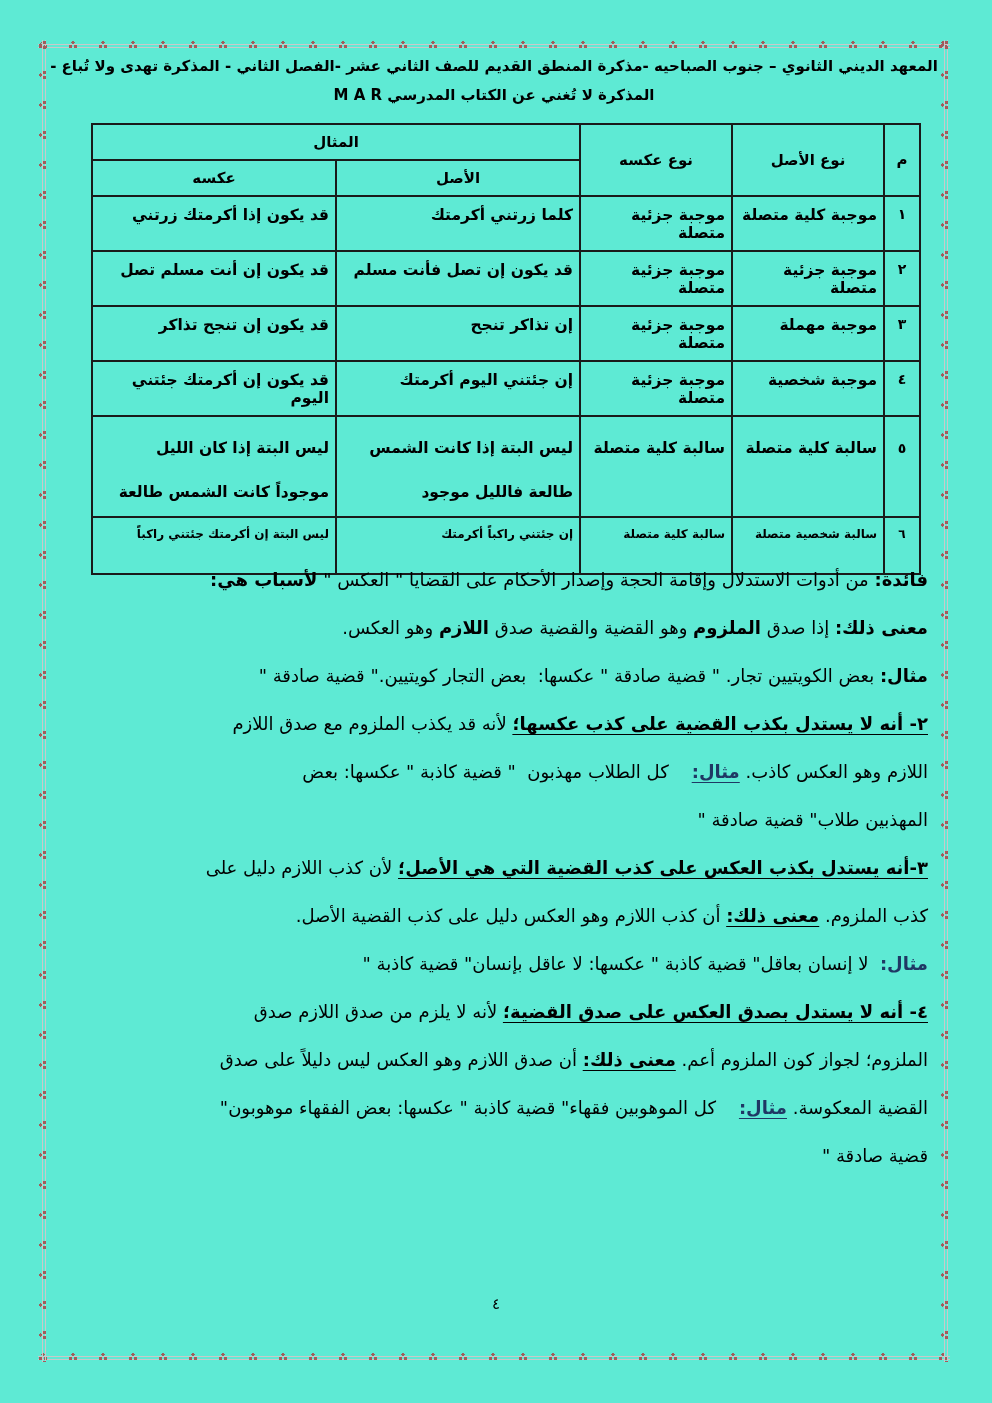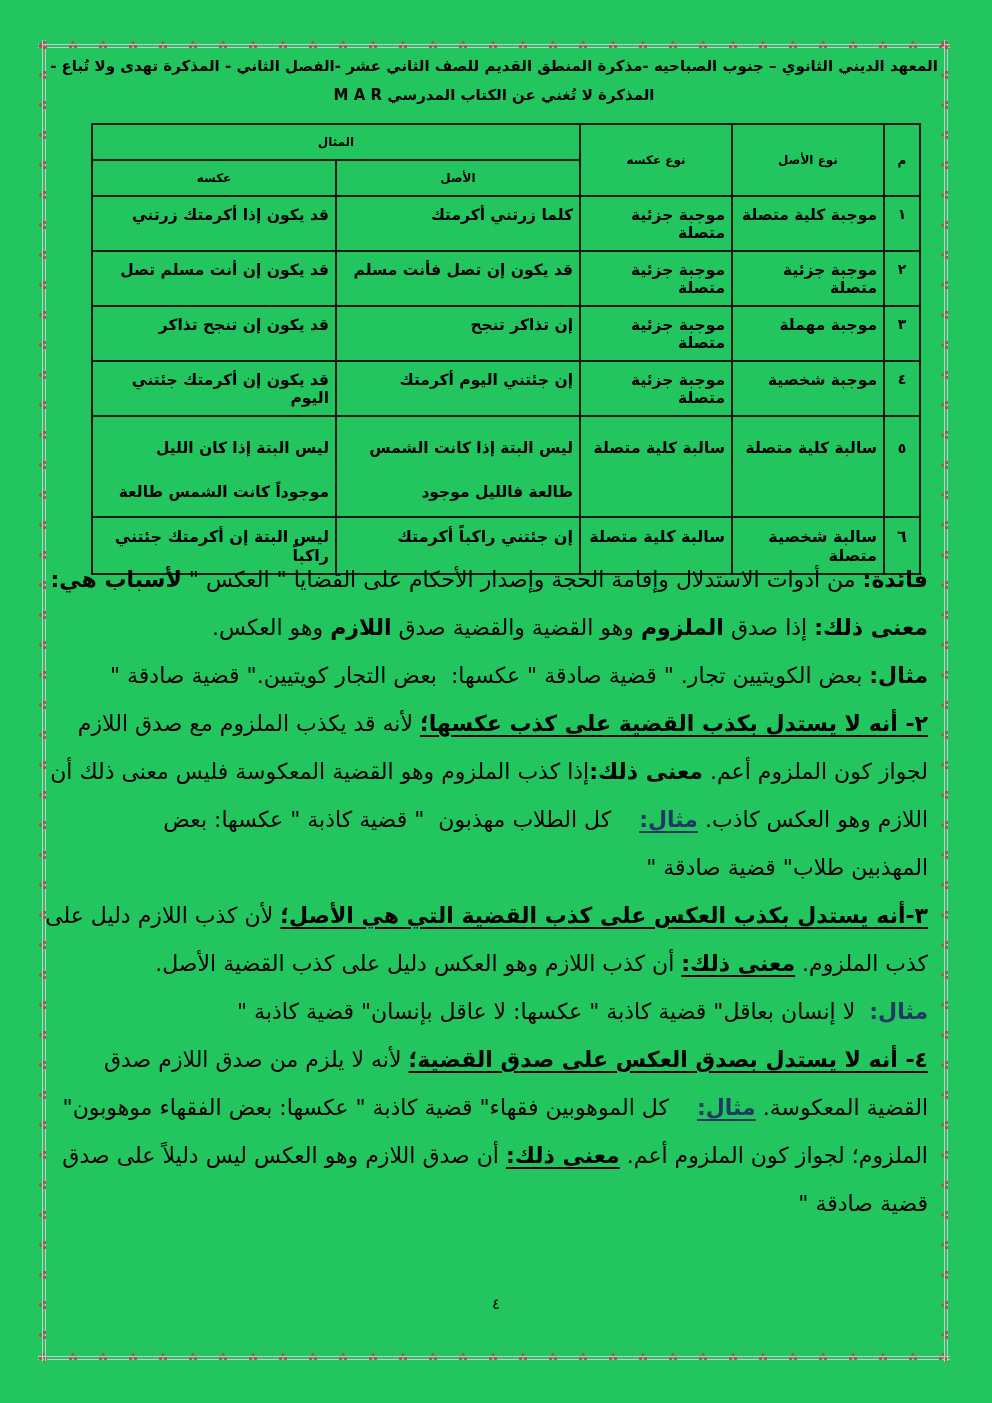--- a/index.html
+++ b/index.html
@@ -1,20 +1,20 @@
 <!DOCTYPE html>
 <html lang="ar" style="--accent-blue: #1F3864; --ornament: #A25B5B; --frame-line: #C9C9C9; --table-border: #1A1A1A;"><head>
 <meta charset="utf-8">
 <style>
   :root{
     --accent-blue:#1F3864; --ornament:#A25B5B; --frame-line:#C9C9C9; --table-border:#1A1A1A;
   }
   html,body{margin:0;padding:0;background:#ffffff;}
   .page{
-    position:relative; width:992px; height:1403px; background:#22c55e; overflow:hidden;
+    position:relative; width:992px; height:1403px; background:#5eead4; overflow:hidden;
     font-family:"DejaVu Sans","Liberation Sans",sans-serif; color:#000;
   }
   
   .frame{position:absolute; left:38px; top:40px; width:912px; height:1322px; pointer-events:none;}
   .edge{position:absolute;}
   .edge-h{
     height:10px; left:0; right:0;
     background-image:
       radial-gradient(circle 1.7px at 5px 2.6px,  var(--ornament) 92%, transparent 100%),
       radial-gradient(circle 1.7px at 2.6px 6.6px, var(--ornament) 92%, transparent 100%),
@@ -45,35 +45,35 @@
   }
   
   .doc-table{
     position:absolute; top:123px; right:71px; width:828px;
     border-collapse:collapse; direction:rtl; table-layout:fixed;
   }
   .doc-table th,.doc-table td{
     border:2px solid var(--table-border); font-weight:bold; padding:2px 6px;
     overflow:hidden;
   }
-  .doc-table th{font-size:12px; text-align:center; vertical-align:middle;}
+  .doc-table th{font-size:15px; text-align:center; vertical-align:middle;}
   .doc-table td{font-size:15.5px; vertical-align:top; padding-top:9px;}
   .th-sub{height:30px;margin-top:28px;} .th-main{height:30px;}
   .col-num{width:36px;} .col-type1{width:152px;} .col-type2{width:152px;}
   .col-asl{width:244px;} .col-aks{width:244px;}
   td.cell-num{text-align:center; font-size:14px;}
   td.cell-type{text-align:right;}
   td.cell-ex{text-align:right;}
   tr.r-std td{height:42px;}
   tr.r-tall td{height:80px; line-height:44px;}
-  tr.r-small td{height:44px; font-size:16px;margin-left:20px;}
+  tr.r-small td{height:44px; font-size:12px;margin-left:20px;}
   
   .doc-body{
     position:absolute; top:556px; right:64px; left:60px;
-    direction:rtl; text-align:right; font-size:22px;
+    direction:rtl; text-align:right; font-size:18px;
   }
   .line{height:48px; line-height:48px; white-space:pre;}
   .b{font-weight:bold;}
   .u{text-decoration:underline; text-underline-offset:4px;}
   .blu{color:var(--accent-blue);}
   
   .page-num{
     position:absolute; top:1295px; left:0; right:0; text-align:center; font-size:15px;
   }
 </style>
@@ -158,27 +158,26 @@
         <td class="cell-ex">ليس البتة إن أكرمتك جئتني راكباً</td>
       </tr>
     </tbody>
   </table>
 
   <div class="doc-body">
     <div class="line"><span class="b">فائدة:</span><span> من أدوات الاستدلال وإقامة الحجة وإصدار الأحكام على القضايا " العكس " </span><span class="b">لأسباب هي:</span></div>
     <div class="line"><span class="b">معنى ذلك:</span><span> إذا صدق </span><span class="b">الملزوم</span><span> وهو القضية والقضية صدق </span><span class="b">اللازم</span><span> وهو العكس.</span></div>
     <div class="line"><span class="b">مثال:</span><span> بعض الكويتيين تجار. " قضية صادقة " عكسها:  بعض التجار كويتيين." قضية صادقة "</span></div>
     <div class="line"><span class="b u">٢- أنه لا يستدل بكذب القضية على كذب عكسها؛</span><span> لأنه قد يكذب الملزوم مع صدق اللازم</span></div>
-    <div class="line"><span>لجواز كون الملزوم أعم. </span><span class="b">معنى ذلك:</span><span>إذا كذب الملزوم وهو القضية المعكوسة فليس معنى ذلك أن</span></div>
     <div class="line"><span>اللازم وهو العكس كاذب. </span><span class="b u blu">مثال:</span><span>    كل الطلاب مهذبون  " قضية كاذبة " عكسها: بعض</span></div>
     <div class="line"><span>المهذبين طلاب" قضية صادقة "</span></div>
     <div class="line"><span class="b u">٣-أنه يستدل بكذب العكس على كذب القضية التي هي الأصل؛</span><span> لأن كذب اللازم دليل على</span></div>
     <div class="line"><span>كذب الملزوم. </span><span class="b u">معنى ذلك:</span><span> أن كذب اللازم وهو العكس دليل على كذب القضية الأصل.</span></div>
     <div class="line"><span class="b blu">مثال:</span><span>  لا إنسان بعاقل" قضية كاذبة " عكسها: لا عاقل بإنسان" قضية كاذبة "</span></div>
     <div class="line"><span class="b u">٤- أنه لا يستدل بصدق العكس على صدق القضية؛</span><span> لأنه لا يلزم من صدق اللازم صدق</span></div>
+    <div class="line"><span>الملزوم؛ لجواز كون الملزوم أعم. </span><span class="b u">معنى ذلك:</span><span> أن صدق اللازم وهو العكس ليس دليلاً على صدق</span></div>
     <div class="line"><span>القضية المعكوسة. </span><span class="b u blu">مثال:</span><span>    كل الموهوبين فقهاء" قضية كاذبة " عكسها: بعض الفقهاء موهوبون"</span></div>
-    <div class="line"><span>الملزوم؛ لجواز كون الملزوم أعم. </span><span class="b u">معنى ذلك:</span><span> أن صدق اللازم وهو العكس ليس دليلاً على صدق</span></div>
     <div class="line"><span>قضية صادقة "</span></div>
   </div>
 
   <div class="page-num">٤</div>
 
 </div>
 
 </body></html>

